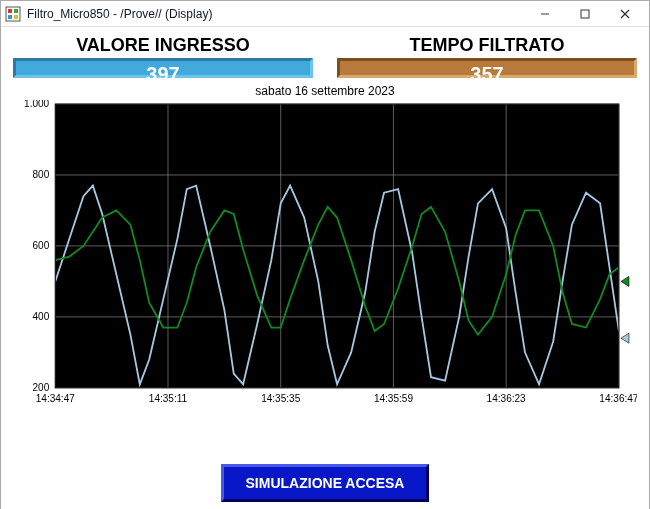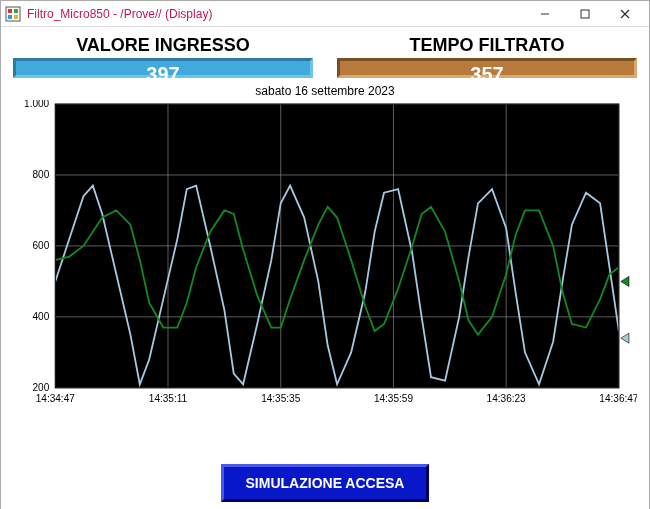--- a/index.html
+++ b/index.html
@@ -11,21 +11,21 @@
     display: flex; flex-direction: column;
     position: relative;
   }
   .titlebar {
     height: 26px;
     background: #fff;
     border-bottom: 1px solid #ddd;
     display: flex; align-items: center;
     padding: 8px 4px;
     font-size: 12px;
-    color: #be185d;
+    color: #0f172a;
   }
   .titlebar .appicon {
     width: 16px; height: 16px;
     margin-right: 6px;
     display: inline-block;
   }
   .titlebar .title { flex: 1; }
   .win-controls { display: flex; }
   .win-btn {
     width: 40px; height: 24px;

